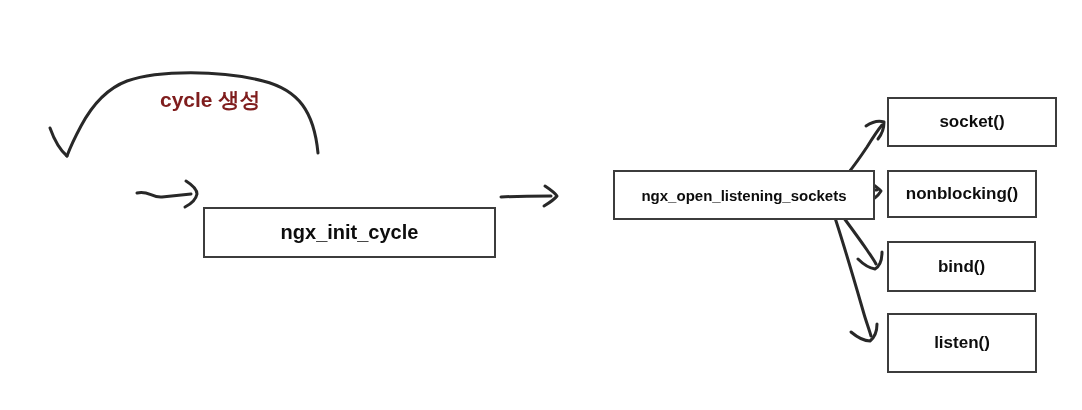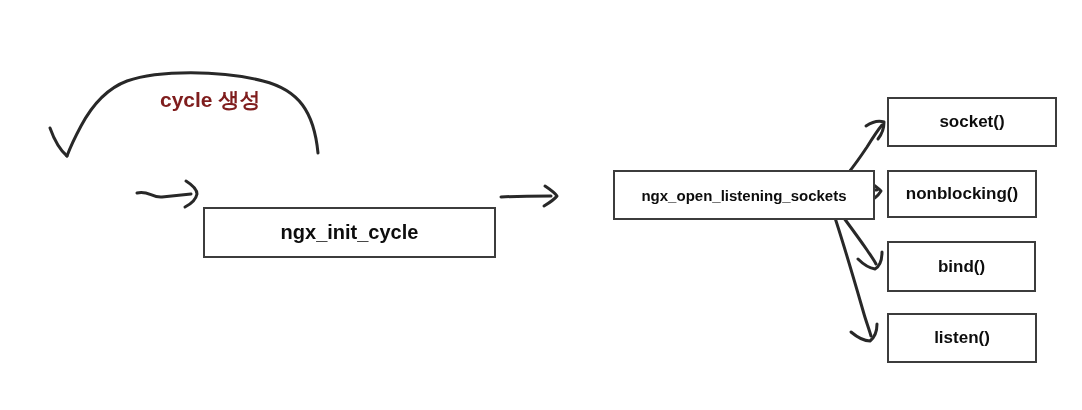--- a/index.html
+++ b/index.html
@@ -40,21 +40,21 @@
     font-weight: 700;
     color: #0d0d0d;
     white-space: nowrap;
   }
   .node-main           { left: 16px;  top: 168px; width: 117px; height: 50px; font-size: 17px; }
   .node-init           { left: 203px; top: 167px; width: 293px; height: 51px; font-size: 20px; margin-top: 40px; }
   .node-open           { left: 565px; top: 170px; width: 262px; height: 50px; font-size: 15px; margin-left: 48px; }
   .node-socket         { left: 887px; top: 97px;  width: 170px; height: 50px; font-size: 17px; }
   .node-nonblocking    { left: 887px; top: 170px; width: 150px; height: 48px; font-size: 17px; }
   .node-bind           { left: 887px; top: 241px; width: 149px; height: 51px; font-size: 17px; }
-  .node-listen         { left: 887px; top: 313px; width: 150px; height: 50px; font-size: 17px; }
+  .node-listen         { left: 887px; top: 313px; width: 150px; height: 60px; font-size: 17px; }
   .cycle-label {
     position: absolute;
     left: 160px;
     top: 86px;
     font-size: 21px;
     font-weight: 700;
     color: #7f1d1d;
     white-space: nowrap;
   }
 </style>

